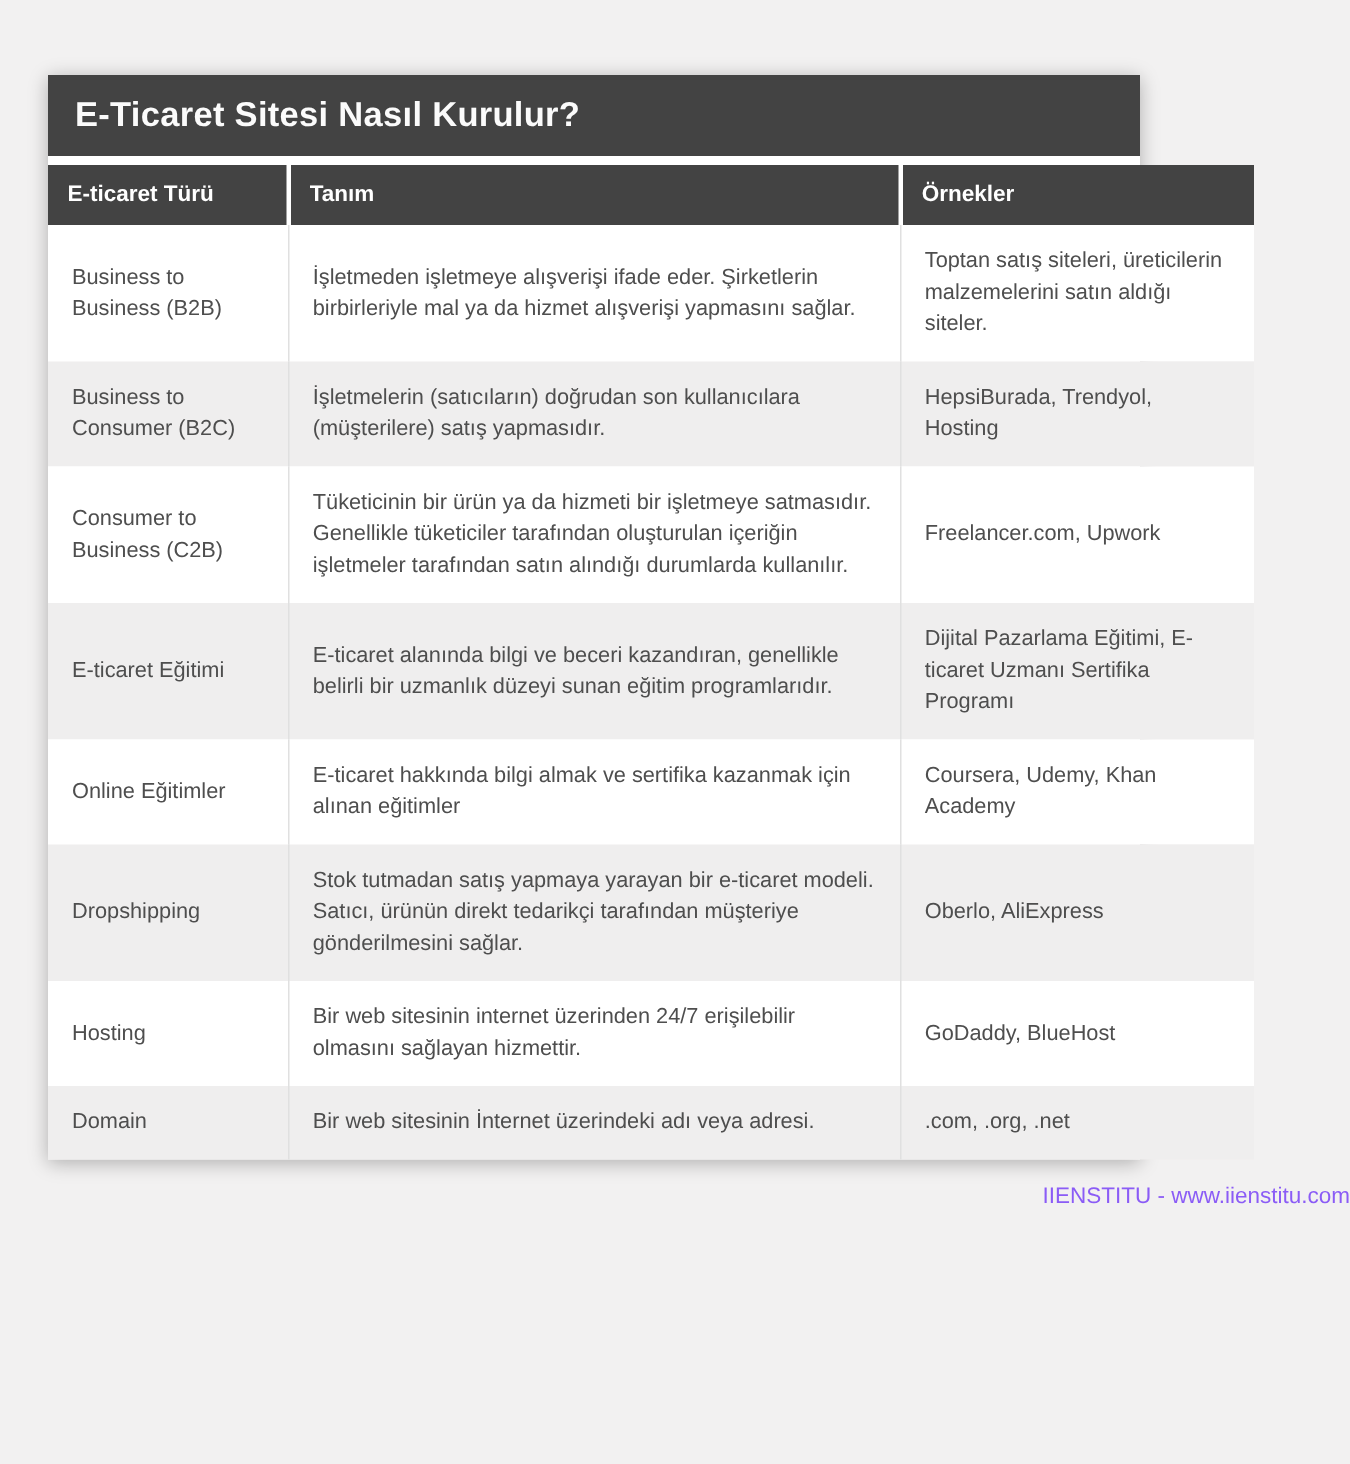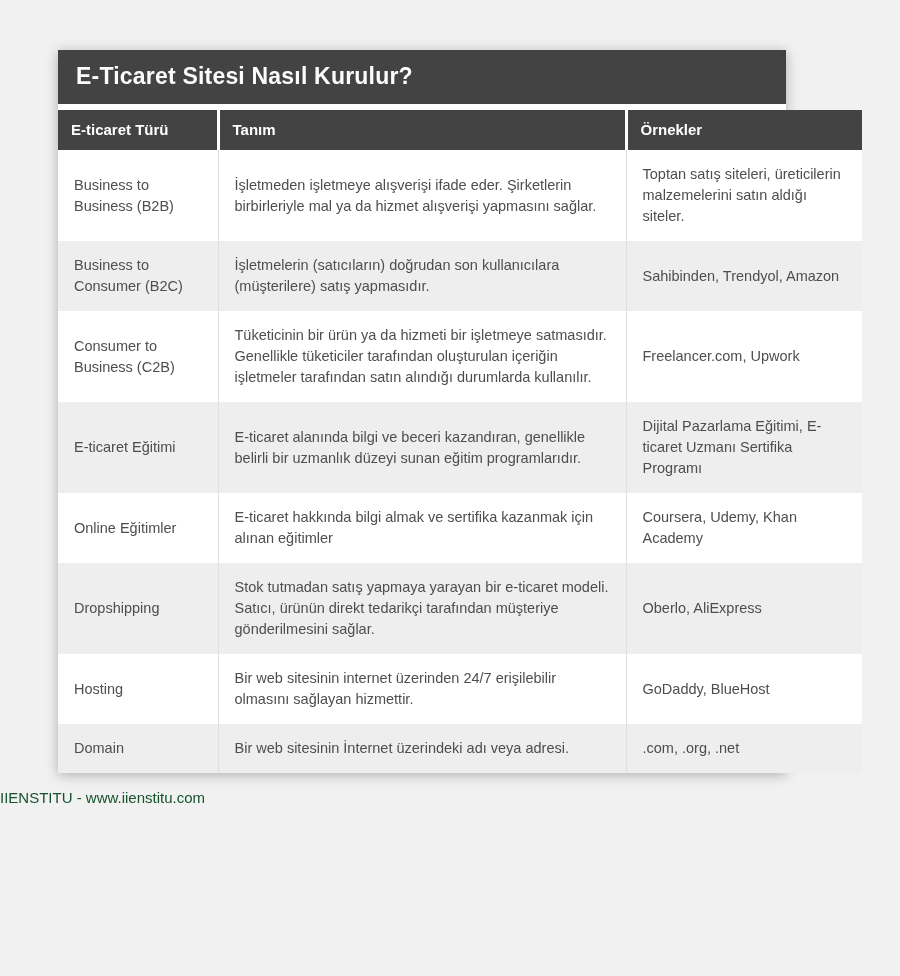--- a/index.html
+++ b/index.html
@@ -5,21 +5,21 @@
   * { margin: 0; padding: 0; box-sizing: border-box; }
   html, body {
     width: 900px;
     height: 976px;
     background: #f2f1f1;
     font-family: "Liberation Sans", "DejaVu Sans", sans-serif;
     overflow: hidden;
   }
   .card {
     width: 728px;
-    margin: 50px 48px 0 58px;
+    margin: 50px 48px 0 32px;
     background: #ffffff;
     box-shadow: 0 2px 12px rgba(0,0,0,0.28);
   }
   .title-bar {
     background: #434343;
     padding: 13px 18px 14px 18px;
   }
   .title-bar h1 {
     color: #fbfbfb;
     font-size: 23px;
@@ -51,22 +51,22 @@
     line-height: 1.45;
     padding: 14px 16px;
     vertical-align: middle;
     border-right: 1px solid #e0e0e0;
   }
   tbody td:last-child { border-right: none; }
   tbody tr:nth-child(even) { background: #efeeee; }
   tbody tr:nth-child(odd)  { background: #ffffff; }
   .footer {
     margin-top: 16px;
-    text-align: left;
-    color: #14532d;
+    text-align: right;
+    color: #8b5cf6;
     font-size: 15px;
   }
 </style>
 </head>
 <body>
 
 <div class="card">
   <div class="title-bar">
     <h1>E-Ticaret Sitesi Nasıl Kurulur?</h1>
   </div>
@@ -86,21 +86,21 @@
     </thead>
     <tbody>
       <tr>
         <td>Business to Business (B2B)</td>
         <td>İşletmeden işletmeye alışverişi ifade eder. Şirketlerin birbirleriyle mal ya da hizmet alışverişi yapmasını sağlar.</td>
         <td>Toptan satış siteleri, üreticilerin malzemelerini satın aldığı siteler.</td>
       </tr>
       <tr>
         <td>Business to Consumer (B2C)</td>
         <td>İşletmelerin (satıcıların) doğrudan son kullanıcılara (müşterilere) satış yapmasıdır.</td>
-        <td>Sahibinden, Trendyol, Amazon</td>
+        <td>HepsiBurada, Trendyol, Hosting</td>
       </tr>
       <tr>
         <td>Consumer to Business (C2B)</td>
         <td>Tüketicinin bir ürün ya da hizmeti bir işletmeye satmasıdır. Genellikle tüketiciler tarafından oluşturulan içeriğin işletmeler tarafından satın alındığı durumlarda kullanılır.</td>
         <td>Freelancer.com, Upwork</td>
       </tr>
       <tr>
         <td>E-ticaret Eğitimi</td>
         <td>E-ticaret alanında bilgi ve beceri kazandıran, genellikle belirli bir uzmanlık düzeyi sunan eğitim programlarıdır.</td>
         <td>Dijital Pazarlama Eğitimi, E-ticaret Uzmanı Sertifika Programı</td>

